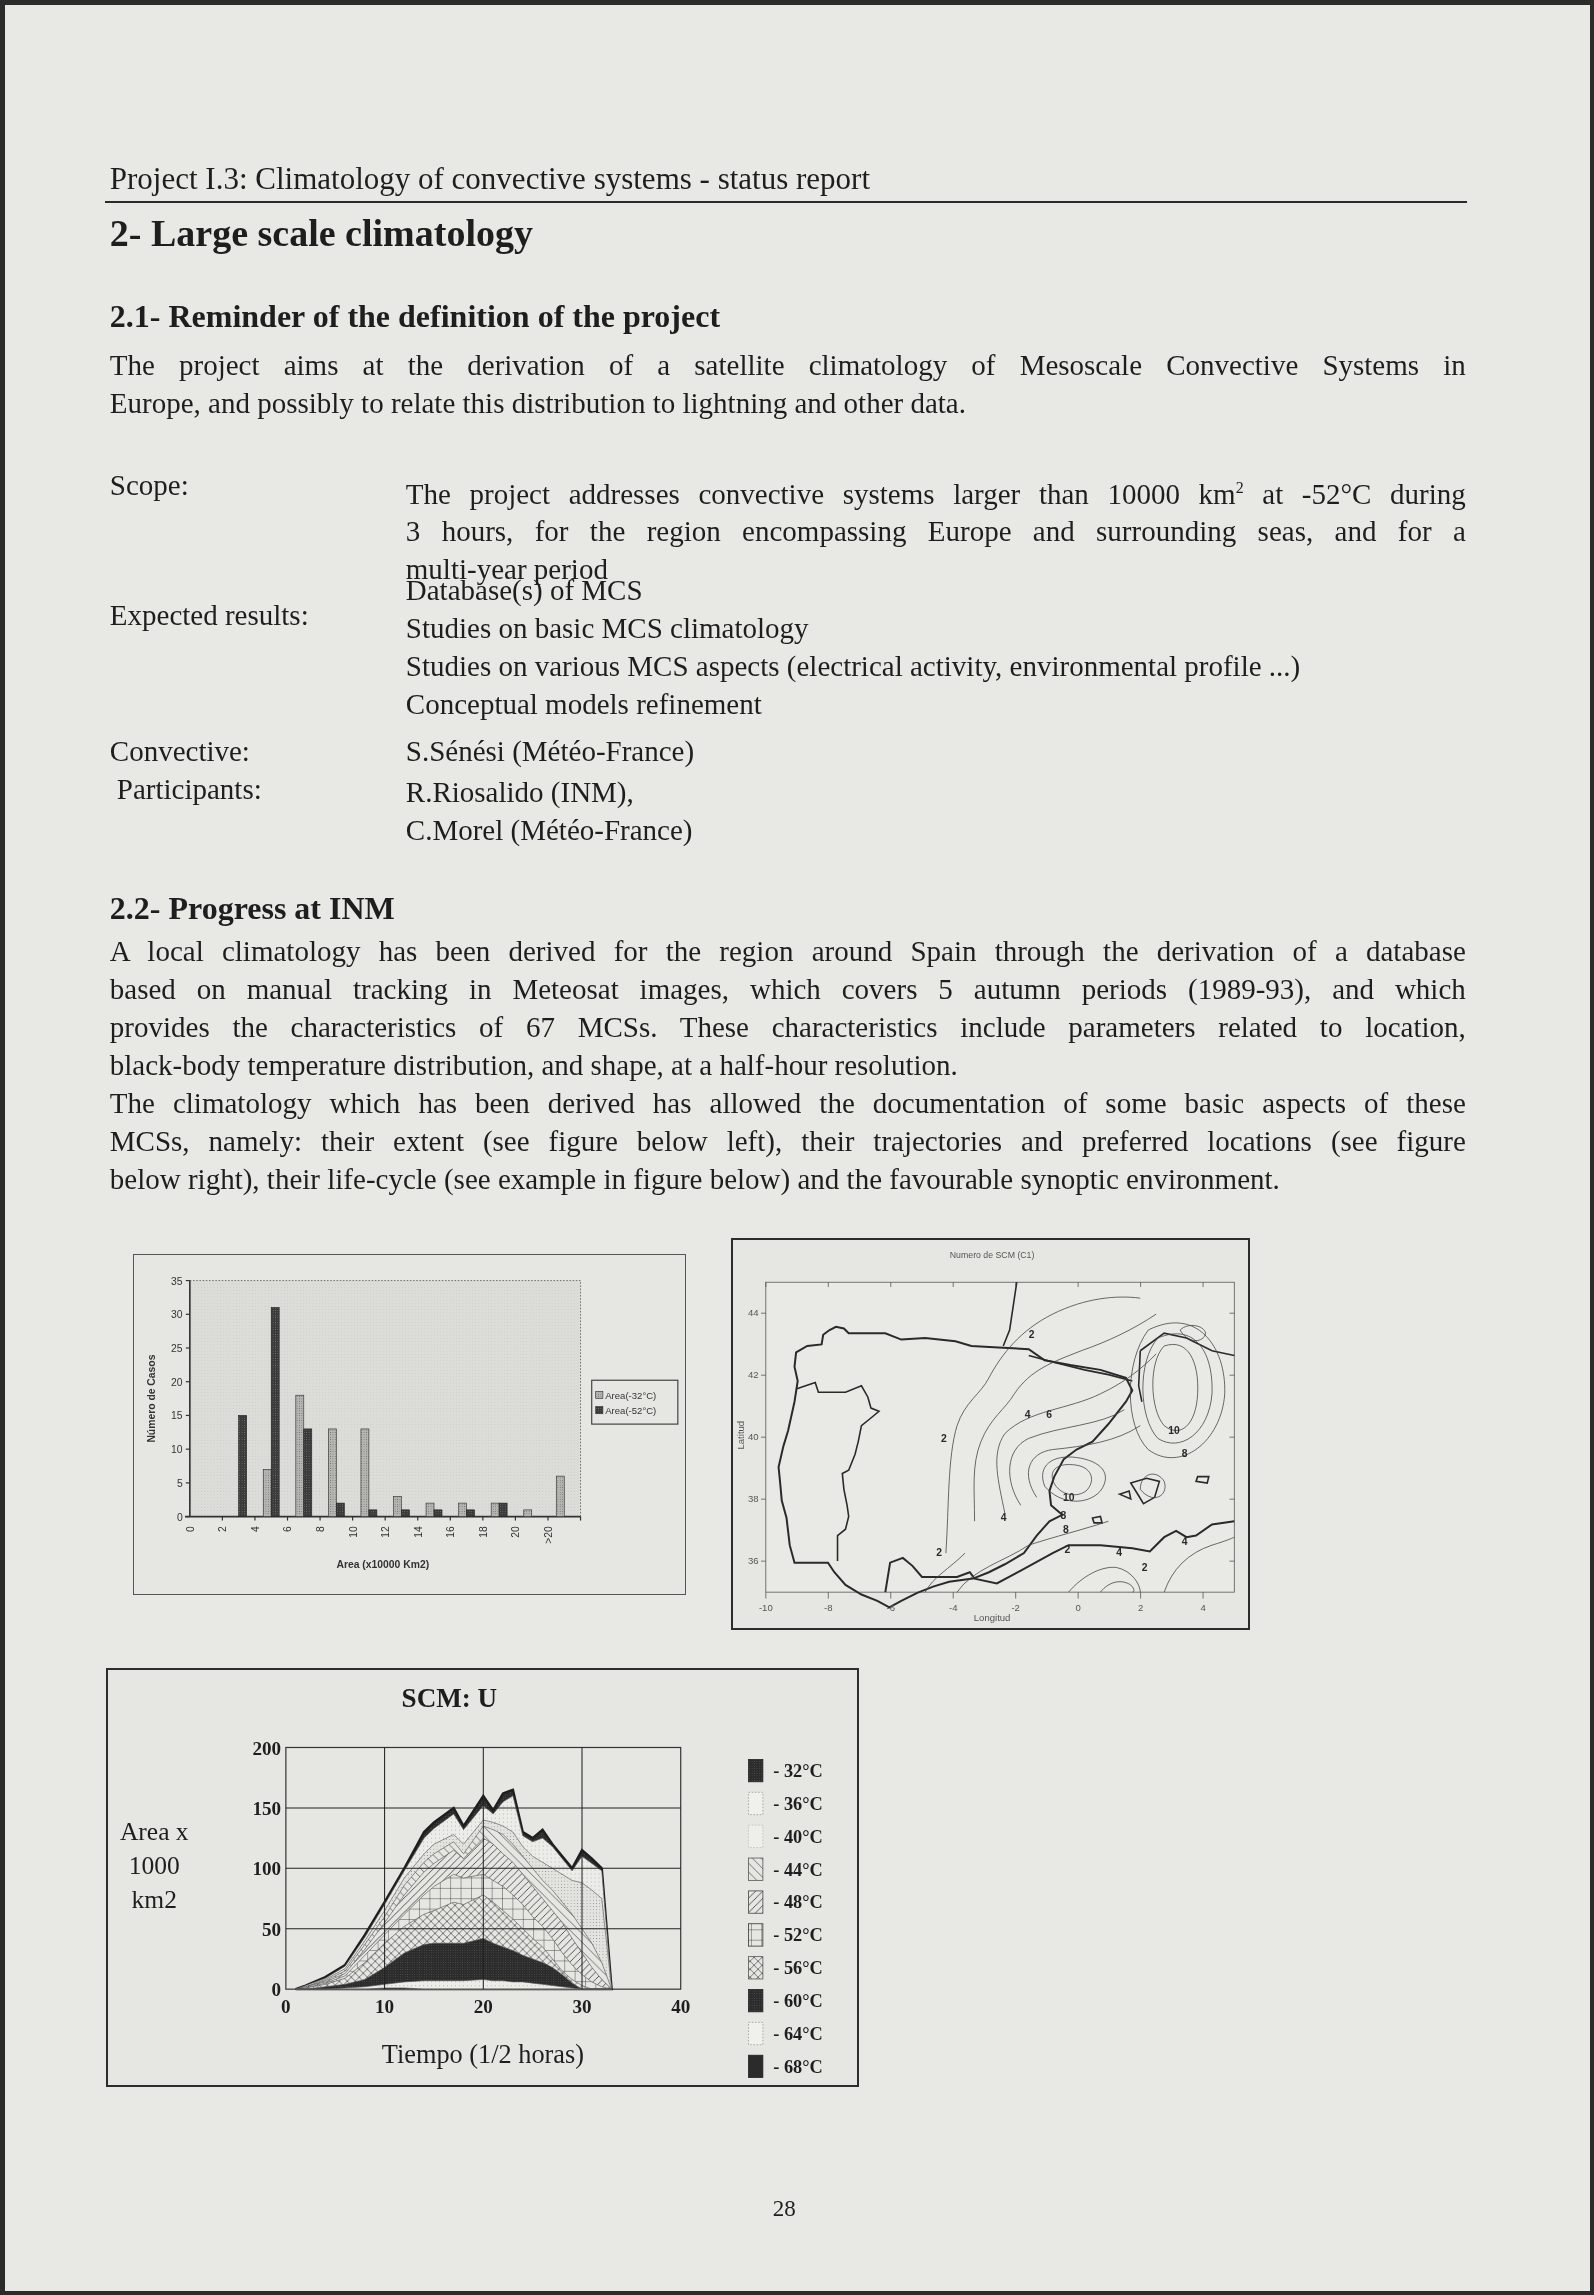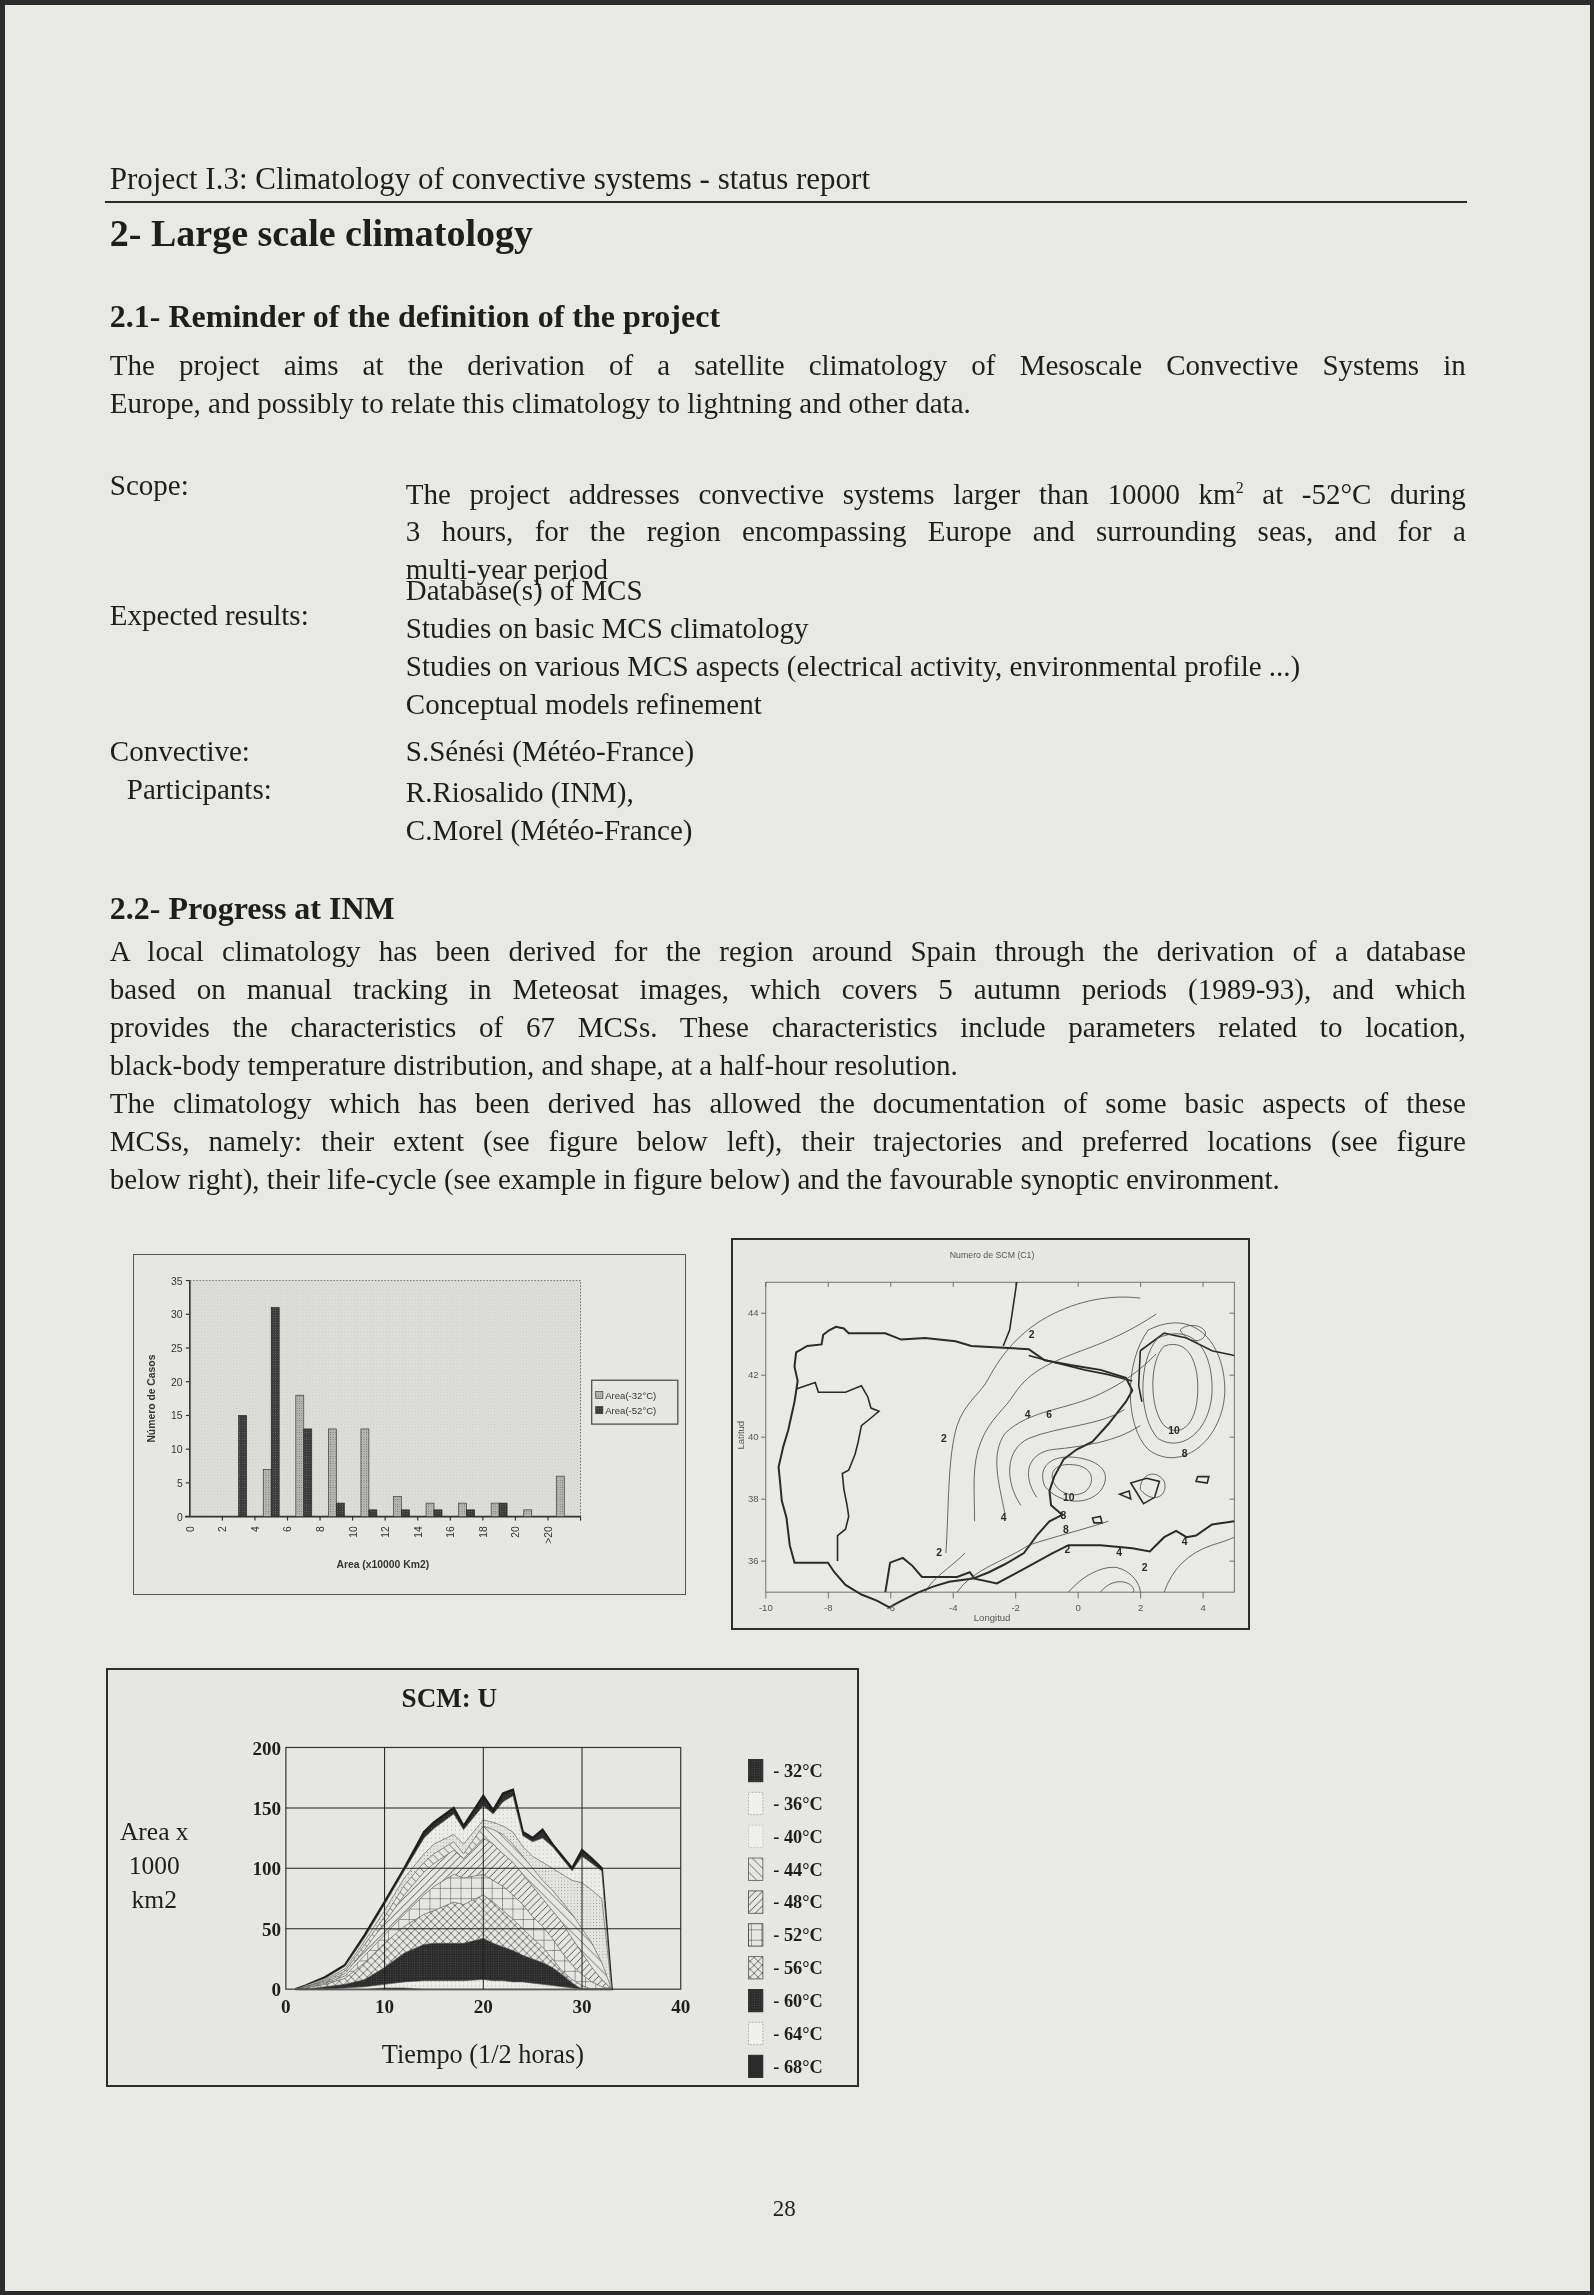--- a/index.html
+++ b/index.html
@@ -28,42 +28,42 @@
 <div class="page">
 
   <div class="abs serif running-header">Project I.3: Climatology of convective systems - status report</div>
   <div class="abs header-rule"></div>
 
   <div class="abs serif h1">2- Large scale climatology</div>
 
   <div class="abs serif h2" style="left:105px; top:293px;">2.1- Reminder of the definition of the project</div>
   <div class="abs serif para" style="left:105px; top:341px; width:1356px;">
     <span class="ln j">The project aims at the derivation of a satellite climatology of Mesoscale Convective Systems in</span>
-    <span class="ln">Europe, and possibly to relate this climatology to lightning and other data.</span>
+    <span class="ln">Europe, and possibly to relate this distribution to lightning and other data.</span>
   </div>
 
   <div class="abs serif dl-term" style="left:105px; top:464px;">Scope:</div>
   <div class="abs serif para" style="left:401px; top:464px; width:1060px;">
     <span class="ln j"><span>The project addresses convective systems larger than 10000 km</span><sup style="font-size:16px;">2</sup><span> at -52°C during</span></span>
     <span class="ln j">3 hours, for the region encompassing Europe and surrounding seas, and for a</span>
     <span class="ln">multi-year period</span>
   </div>
 
   <div class="abs serif dl-term" style="left:105px; top:578px;margin-top:16px;">Expected results:</div>
   <div class="abs serif para" style="left:401px; top:566px;">
     <span class="ln">Database(s) of MCS</span>
     <span class="ln">Studies on basic MCS climatology</span>
     <span class="ln">Studies on various MCS aspects (electrical activity, environmental profile ...)</span>
     <span class="ln">Conceptual models refinement</span>
   </div>
 
   <div class="abs serif dl-term" style="left:105px; top:730px;">Convective:</div>
   <div class="abs serif dl-def" style="left:401px; top:730px;">S.Sénési (Météo-France)</div>
 
-  <div class="abs serif dl-term" style="left:122px; top:768px;text-align:center;">Participants:</div>
+  <div class="abs serif dl-term" style="left:112px; top:768px;text-align:center;">Participants:</div>
   <div class="abs serif para" style="left:401px; top:768px;">
     <span class="ln">R.Riosalido (INM),</span>
     <span class="ln">C.Morel (Météo-France)</span>
   </div>
 
   <div class="abs serif h2" style="left:105px; top:885px;">2.2- Progress at INM</div>
   <div class="abs serif para" style="left:105px; top:927px; width:1356px;">
     <span class="ln j">A local climatology has been derived for the region around Spain through the derivation of a database</span>
     <span class="ln j">based on manual tracking in Meteosat images, which covers 5 autumn periods (1989-93), and which</span>
     <span class="ln j">provides the characteristics of 67 MCSs. These characteristics include parameters related to location,</span>

